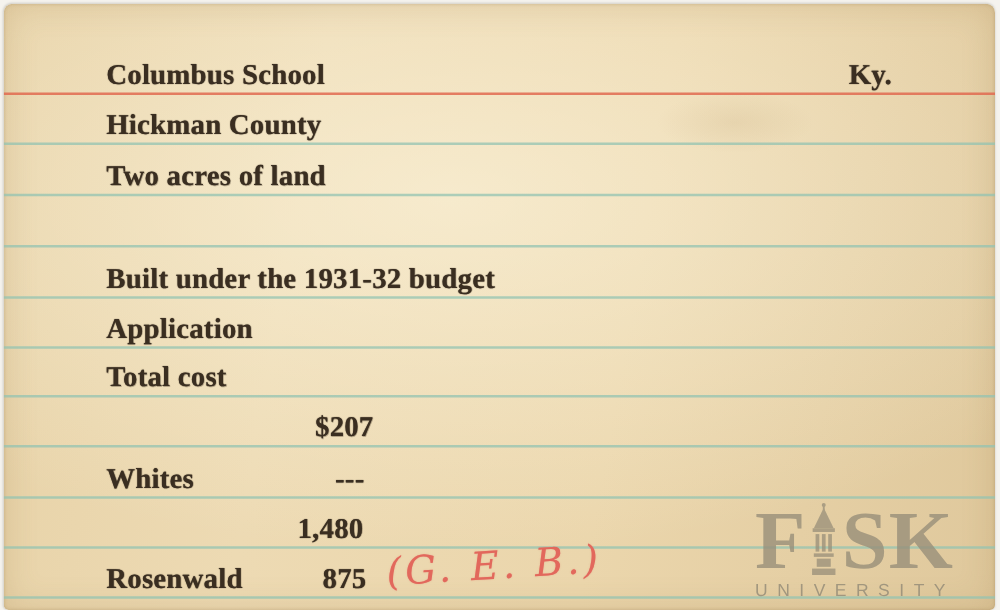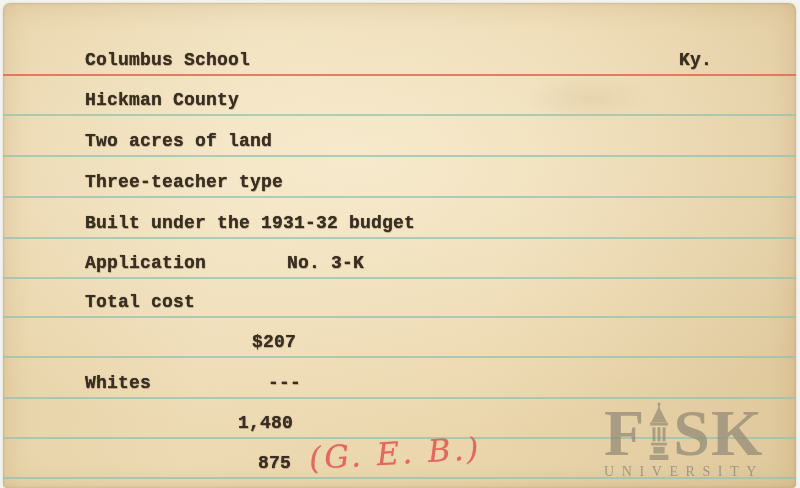--- a/index.html
+++ b/index.html
@@ -28,22 +28,22 @@
   
   .rule{position:absolute;left:0;right:0;height:2px;pointer-events:none;}
   .rule.red{top:71px;background:#e06a50;opacity:.85;height:2px;}
   .rule.teal{background:#93c3b2;opacity:.75;height:1.6px;}
   .t0{top:111px}.t1{top:152px}.t2{top:193px}.t3{top:234px}.t4{top:274px}
   .t5{top:313px}.t6{top:353px}.t7{top:394px}.t8{top:434px}.t9{top:474px}
 
   
   .tw{
     position:absolute;
-    font-family:Liberation Mono, monospace;
-    font-size:18px;font-weight:700;line-height:24px;
+    font-family:Liberation Serif, serif;
+    font-size:23px;font-weight:700;line-height:24px;
     color:#3a2e21;
     text-shadow:0 0 .9px rgba(58,46,33,.85), .5px .5px 0 rgba(58,46,33,.25);
     white-space:pre;letter-spacing:.2px;
   }
   .row-label{left:82px;}
   .r0{top:45px}.r1{top:85px}.r2{top:126px}.r3{top:167px}.r4{top:208px}
   .r5{top:248px}.r6{top:287px}.r7{top:327px}.r8{top:368px}.r9{top:408px}.r10{top:448px}
   .state{left:676px;top:45px;}
   .v5{left:284px}.v6{left:285px}.v7{left:249px}.v8{left:265px}.v9{left:235px}.v10{left:255px}
 
@@ -72,21 +72,21 @@
   }
   .wm-word{
     display:flex;align-items:flex-end;opacity:.78;
     font-family:"Liberation Serif","DejaVu Serif",serif;
     font-weight:700;font-size:66px;line-height:52px;
     letter-spacing:1px;
   }
   .wm-word .tower{display:block;margin:0 1px -1px 1px;opacity:.95;}
   .wm-sub{
     margin-top:5px;opacity:.85;
-    font-family:Liberation Serif, serif;
+    font-family:Liberation Sans, sans-serif;
     font-size:14px;font-weight:500;
     letter-spacing:7.6px;white-space:nowrap;
   }
 </style>
 </head>
 <body>
 
 <div class="stage">
   <div class="card">
 
@@ -100,35 +100,34 @@
     <div class="rule teal t6"></div>
     <div class="rule teal t7"></div>
     <div class="rule teal t8"></div>
     <div class="rule teal t9"></div>
 
     <span class="tw row-label r0">Columbus School</span>
     <span class="tw state">Ky.</span>
 
     <span class="tw row-label r2">Two acres of land</span>
     <span class="tw row-label r1">Hickman County</span>
-    <span class="tw row-label r3">Three-teacher type</span>
     <span class="tw row-label r4">Built under the 1931-32 budget</span>
 
     <span class="tw row-label r5">Application</span>
-    <span class="tw r5 v5">No. 3-K</span>
 
     <span class="tw row-label r6">Total cost</span>
 
     <span class="tw r7 v7">$207</span>
 
     <span class="tw row-label r8">Whites</span>
     <span class="tw r8 v8">---</span>
 
     <span class="tw r9 v9">1,480</span>
 
+    <span class="tw row-label r10">Rosenwald</span>
     <span class="tw r10 v10">875</span>
 
     <span class="annotation">(G. E. B.)</span>
 
     <div class="watermark">
       <div class="wm-word">
         <span>F</span>
         <svg class="tower" width="26" height="58" viewBox="0 0 26 62" fill="currentColor" aria-hidden="true">
           <circle cx="13" cy="2.2" r="1.7"></circle>
           <rect x="12.2" y="3" width="1.6" height="4"></rect>

